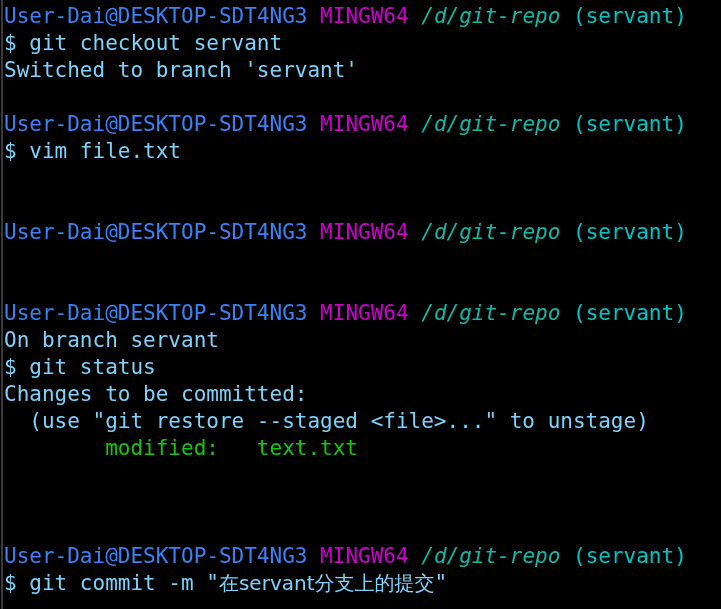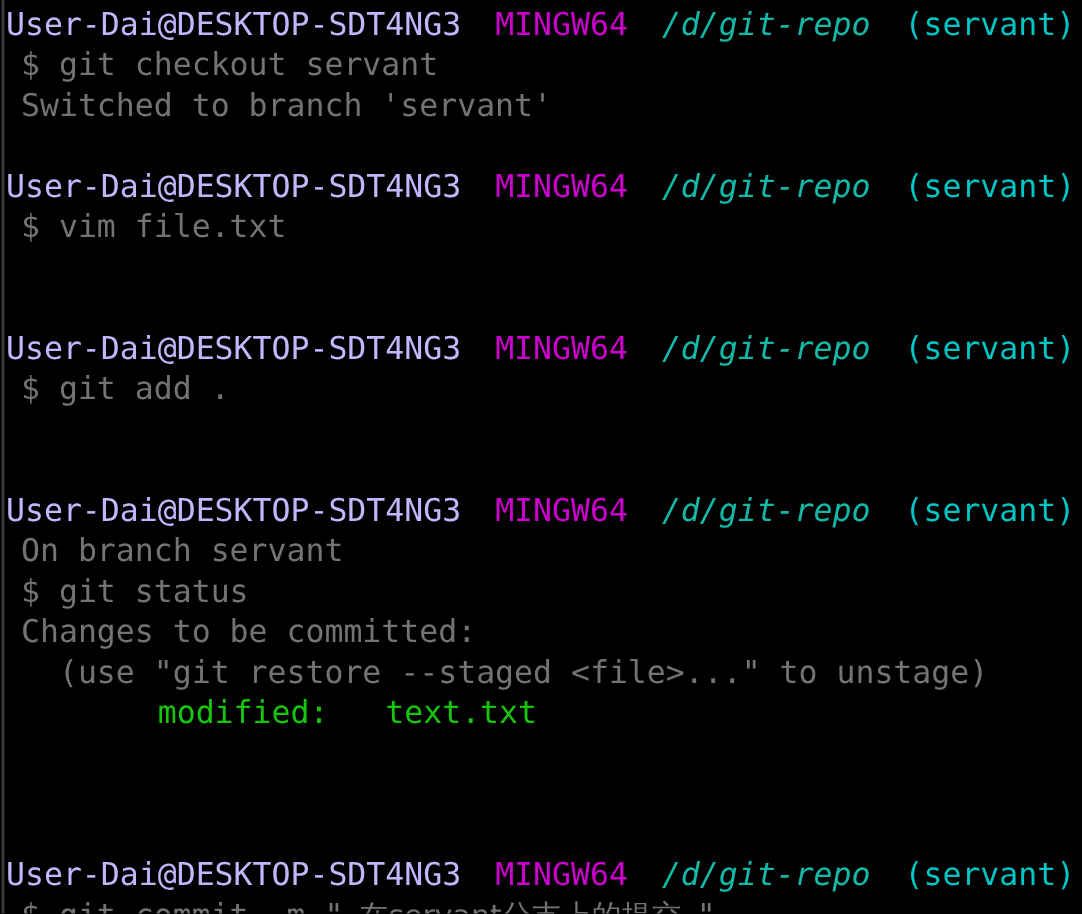--- a/index.html
+++ b/index.html
@@ -45,25 +45,25 @@
     line-height: 27px;
     font-size: 21px;
     white-space: pre;
     color: #cccccc;
     letter-spacing: 0px;
   }
   .blank {
     height: 27px;
     line-height: 27px;
   }
-  .c-user   { color: #c4b5fd; }
+  .c-user   { color: #3b82f6; }
   .c-mingw  { color: #cc00cc; }
   .c-path   { color: #14b8a6; font-style: italic; }
   .c-branch { color: #00c5c5; }
-  .c-fg     { color: #737373; padding-left: 10px; }
+  .c-fg     { color: #7dd3fc; }
   .c-green  { color: #16c60c; margin-top: 20px; }
   .cjk {
     font-family: "DejaVu Sans", "Liberation Sans", sans-serif;
     font-size: 20px;
   }
 </style>
 </head>
 <body>
 
 <div id="terminal">
@@ -79,21 +79,20 @@
   <div class="line blank"></div>
 
   <div class="line"><span class="c-user">User-Dai@DESKTOP-SDT4NG3</span><span class="c-fg"> </span><span class="c-mingw">MINGW64</span><span class="c-fg"> </span><span class="c-path">/d/git-repo</span><span class="c-fg"> </span><span class="c-branch">(servant)</span></div>
 
   <div class="line c-fg">$ vim file.txt</div>
   <div class="line blank"></div>
   <div class="line blank"></div>
 
   <div class="line"><span class="c-user">User-Dai@DESKTOP-SDT4NG3</span><span class="c-fg"> </span><span class="c-mingw">MINGW64</span><span class="c-fg"> </span><span class="c-path">/d/git-repo</span><span class="c-fg"> </span><span class="c-branch">(servant)</span></div>
 
-  <div class="line c-fg">$ git add .</div>
   <div class="line blank"></div>
   <div class="line blank"></div>
 
   <div class="line"><span class="c-user">User-Dai@DESKTOP-SDT4NG3</span><span class="c-fg"> </span><span class="c-mingw">MINGW64</span><span class="c-fg"> </span><span class="c-path">/d/git-repo</span><span class="c-fg"> </span><span class="c-branch">(servant)</span></div>
 
   <div class="line c-fg">On branch servant</div>
   <div class="line c-fg">$ git status</div>
   <div class="line c-fg">Changes to be committed:</div>
   <div class="line c-fg">  (use "git restore --staged &lt;file&gt;..." to unstage)</div>
 

